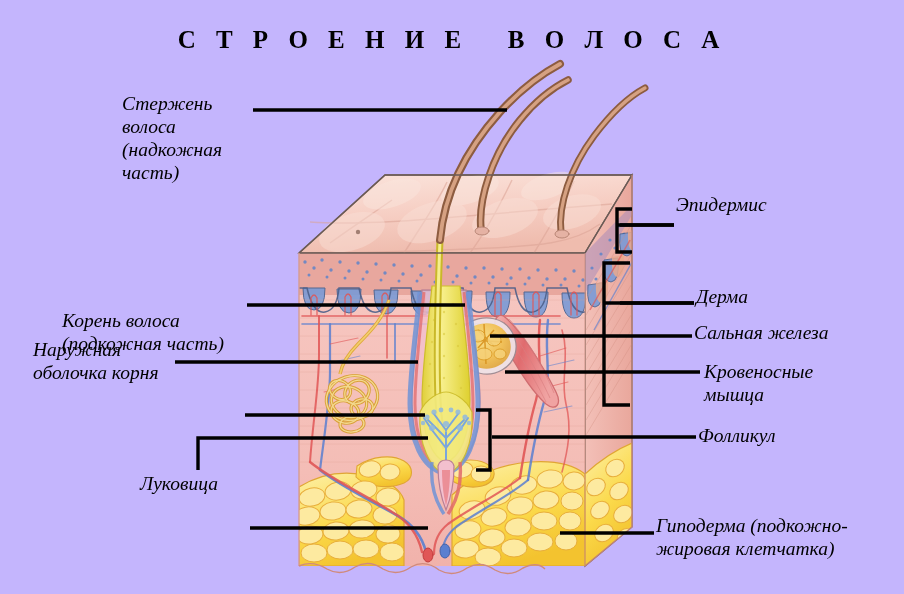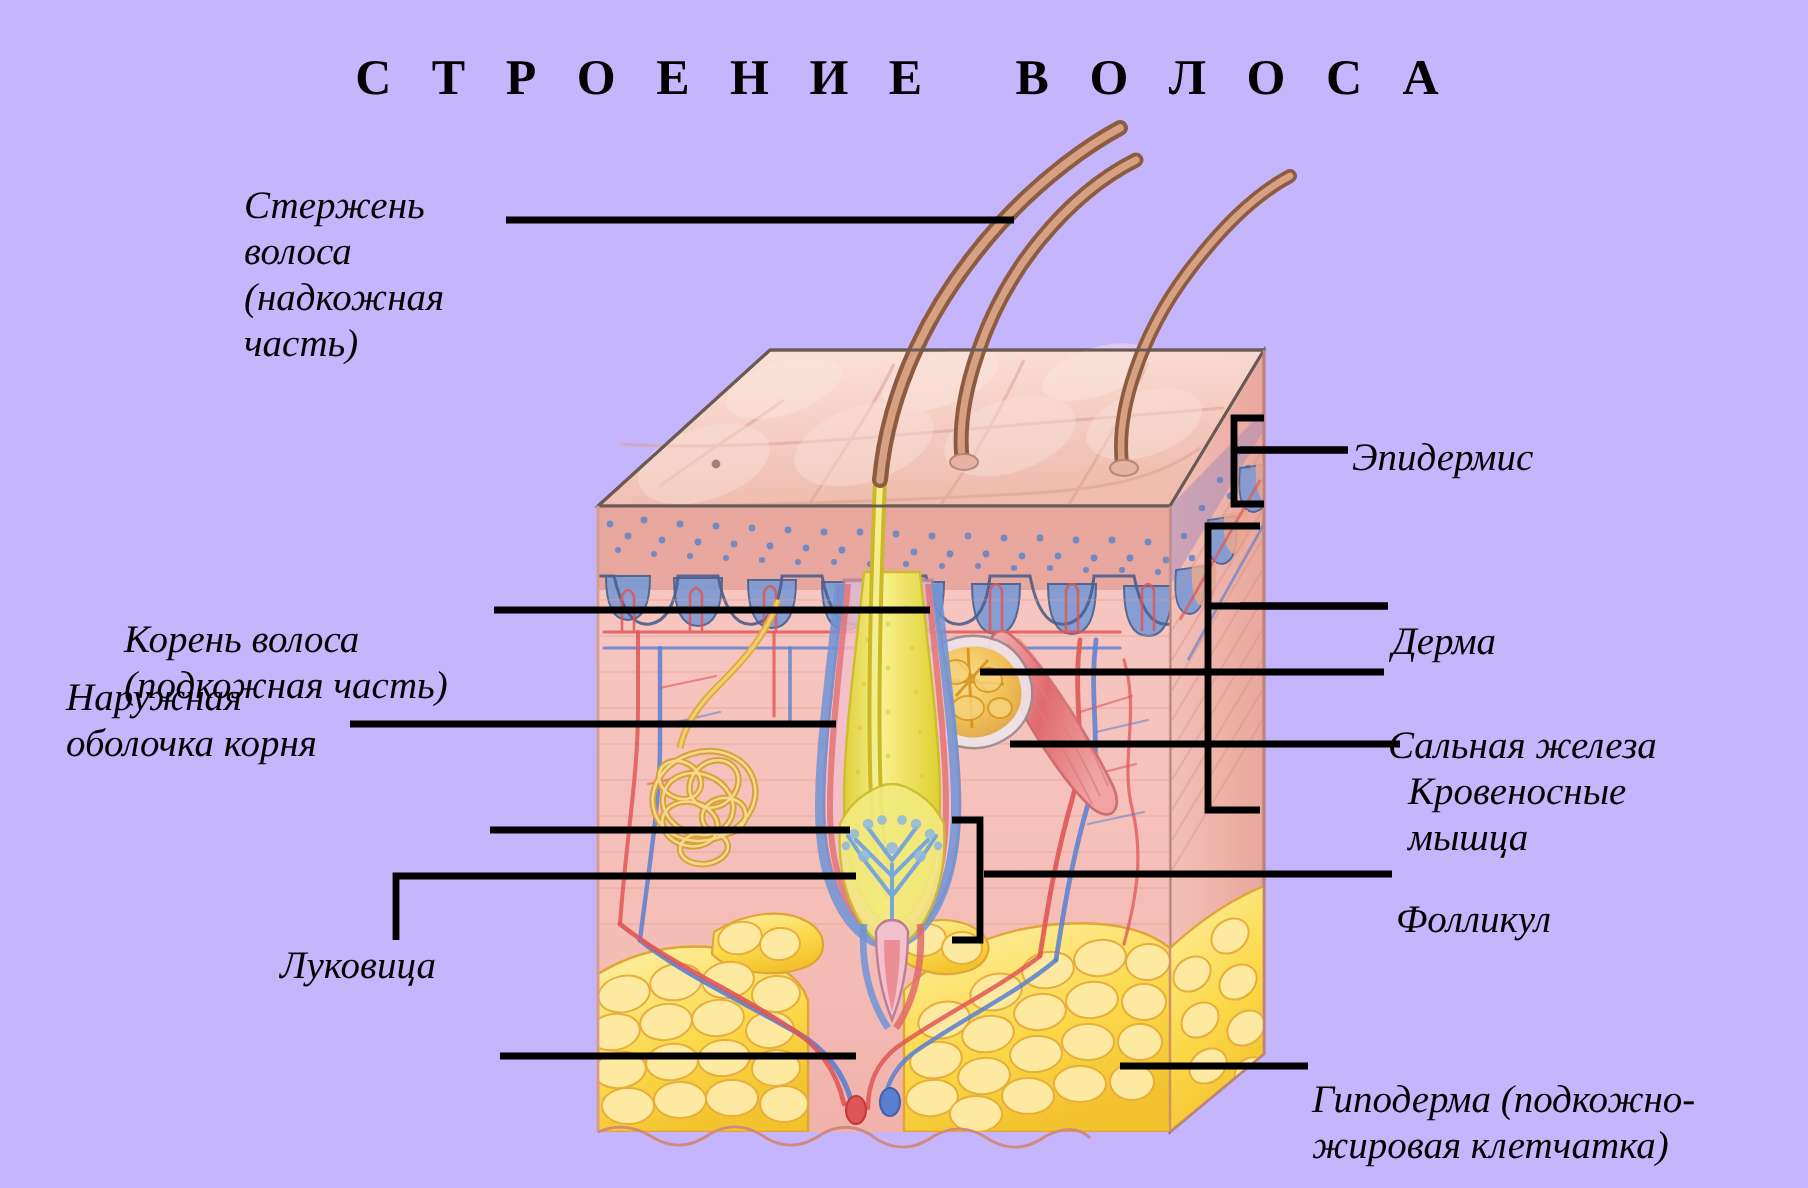--- a/index.html
+++ b/index.html
@@ -14,21 +14,21 @@
     font-size:25px;font-weight:700;letter-spacing:7px;color:#000;
     white-space:pre;
   }
 
   .lbl{
     position:absolute;
     font-family:"Liberation Serif","DejaVu Serif",serif;
     font-style:italic;font-size:19.5px;line-height:23px;color:#000;
     white-space:pre-line;
   }
-  .lbl.r{text-align:left;margin-top:25px;}
+  .lbl.r{text-align:left;}
   .lbl.l{text-align:left;}
 
   svg#art{position:absolute;left:0;top:0;width:904px;height:594px;}
   .ld{stroke:#000;stroke-width:3.4;fill:none;stroke-linecap:butt;}
   .ldj{stroke:#000;stroke-width:3.4;fill:none;stroke-linejoin:miter;stroke-linecap:butt;}
 </style>
 </head>
 <body>
 
 <div id="stage">
@@ -549,21 +549,21 @@
 оболочка корня</div>
 
 
   <div class="lbl l" style="left:140px;top:472px;">Луковица</div>
 
 
   <div class="lbl r" style="left:676px;top:193px;">Эпидермис</div>
 
   <div class="lbl r" style="left:696px;top:285px;">Дерма</div>
 
-  <div class="lbl r" style="left:694px;top:337px;">Сальная железа</div>
+  <div class="lbl r" style="left:694px;top:321px;">Сальная железа</div>
 
   <div class="lbl r" style="left:704px;top:360px;">Кровеносные
 мышца</div>
 
   <div class="lbl r" style="left:698px;top:424px;">Фолликул</div>
 
   <div class="lbl r" style="left:656px;top:514px;">Гиподерма (подкожно-
 жировая клетчатка)</div>
 
 </div>

